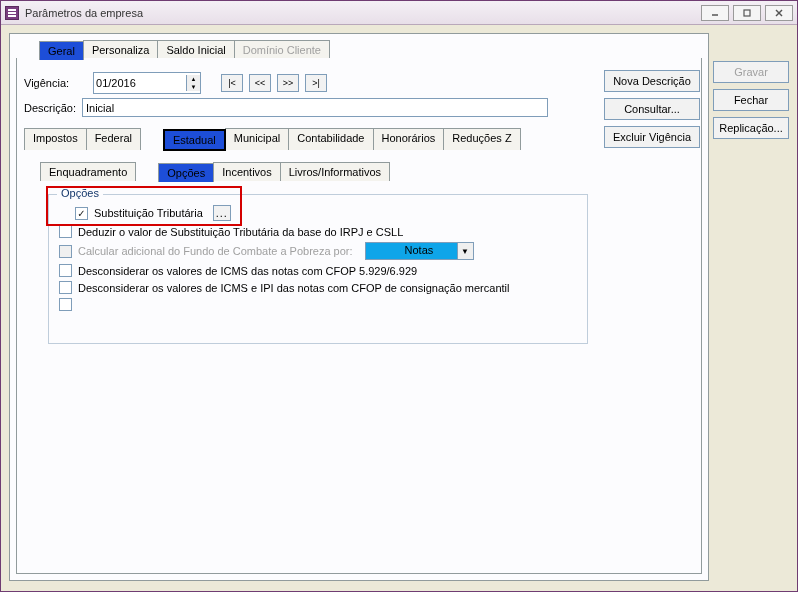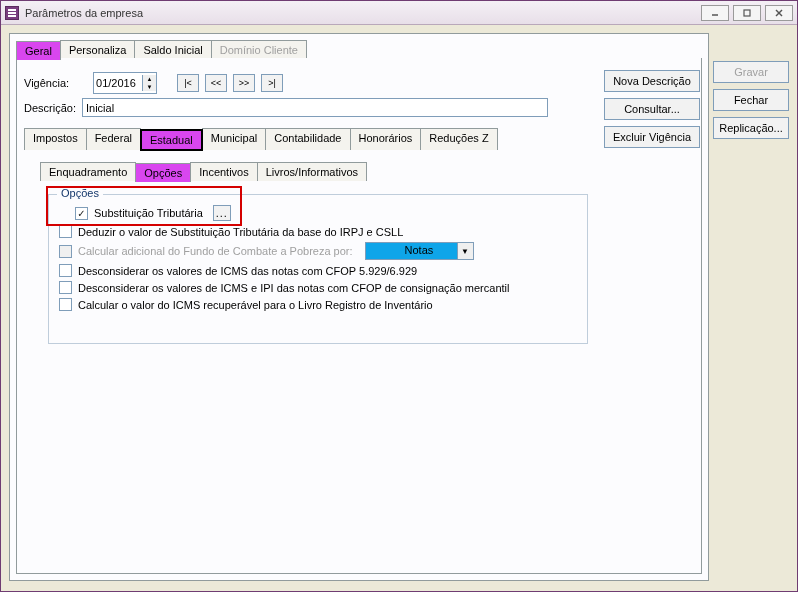--- a/index.html
+++ b/index.html
@@ -11,29 +11,29 @@
   .winbtns { margin-left:auto; display:flex; gap:4px; }
   .winbtn { width:28px; height:16px; border:1px solid #9a9a9a; background:#f5f5f5; display:flex; align-items:center; justify-content:center; font-size:10px; color:#555; cursor:default; }
   .winbtn svg { width:10px; height:10px; }
   .client { position:absolute; left:8px; top:32px; right:8px; bottom:8px; }
   .inner { position:absolute; left:0; top:0; width:700px; height:548px; border:1px solid #919b9c; background:#fcfcfe; }
   .sidebar { position:absolute; right:0; top:28px; width:76px; display:flex; flex-direction:column; gap:6px; }
   .btn { height:22px; border:1px solid #7f9db9; background:#f2f2f2; display:flex; align-items:center; justify-content:center; padding:0 6px; cursor:default; }
   .btn.disabled { color:#a0a0a0; }
   .tabs { display:flex; position:relative; }
   .tab { padding:3px 8px 3px 8px; border:1px solid #919b9c; border-bottom:none; background:#f4f3ee; margin-right:-1px; position:relative; cursor:default; }
-  .tab.active { background:#d946ef; z-index:2; top:1px; }
+  .tab.active { background:#1d4ed8; z-index:2; top:1px;margin-left:23px; }
   .tab.disabled { color:#a0a0a0; }
   .tabstrip1 { position:absolute; left:6px; top:6px; }
   .pane1 { position:absolute; left:6px; right:6px; top:24px; bottom:6px; border:1px solid #919b9c; background:#fcfcfe; border-top:none; }
   .row { display:flex; align-items:center; gap:6px; }
   .row.label-vig { position:absolute; left:8px; top:12px; }
   .row.label-desc { position:absolute; left:8px; top:40px; }
   .label { color:#000; }
-  .spinner { display:inline-flex; align-items:center; border:1px solid #7f9db9; background:#fff; height:22px; }
+  .spinner { display:inline-flex; align-items:center; border:1px solid #7f9db9; background:#fff; height:22px;gap:44px; }
   .spinner input { border:none; width:48px; height:16px; padding:0 2px; outline:none; }
   .spinner .spins { display:flex; flex-direction:column; }
   .spinner .sp { width:14px; height:8px; border-left:1px solid #7f9db9; display:flex; align-items:center; justify-content:center; background:#efefef; font-size:6px; line-height:1; }
   .navbtn { width:22px; height:18px; border:1px solid #7f9db9; background:#f2f2f2; display:flex; align-items:center; justify-content:center; font-size:9px; cursor:default; }
   .text-input { border:1px solid #7f9db9; background:#fff; height:19px; padding:1px 3px; outline:none; }
   .right-col { position:absolute; right:8px; top:10px; width:96px; display:flex; flex-direction:column; gap:6px; }
   .highlight-red { border:2px solid #000000; }
   .fieldset { position:absolute; left:28px; top:134px; width:550px; border:1px solid #bfcddb; padding:10px 10px 10px 10px; }
   .fieldset .legend { position:absolute; top:-8px; left:8px; background:#fcfcfe; padding:0 4px; color:#14376b; }
   .chk-row { display:flex; align-items:center; gap:6px; margin-bottom:4px; }
@@ -160,21 +160,20 @@
         <div class="chk-row">
           <span class="chk"></span>
           <span class="chk-label">Desconsiderar os valores de ICMS das notas com CFOP 5.929/6.929</span>
         </div>
         <div class="chk-row">
           <span class="chk"></span>
           <span class="chk-label">Desconsiderar os valores de ICMS e IPI das notas com CFOP de consignação mercantil</span>
         </div>
         <div class="chk-row">
           <span class="chk"></span>
-          <span class="chk-label">Calcular o valor do ICMS recuperável para o Livro Registro de Inventário</span>
         </div>
       </div>
 
       <div class="red-box-sub" style="left:36px; top:152px; width:196px; height:40px;"></div>
 
     </div>
 
     <div class="sidebar">
       <div class="btn disabled">
           <span>Gravar</span>

